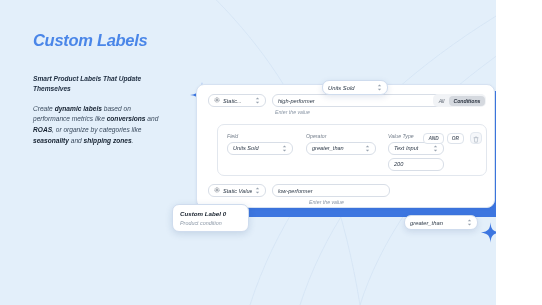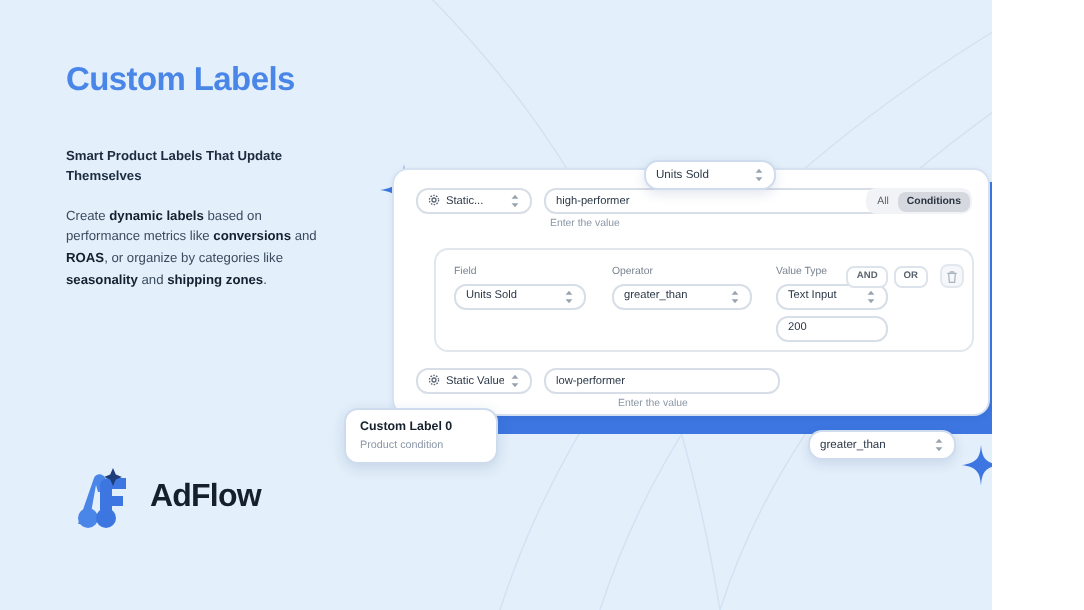--- a/index.html
+++ b/index.html
@@ -6,20 +6,21 @@
   html, body {
     width: 542px; height: 305px;
     overflow: hidden;
     font-family: "Liberation Sans", sans-serif;
   }
   #stage {
     position: relative;
     width: 496px; height: 305px;
     background: #e3effa;
     overflow: hidden;
+    font-style: italic;
   }
   
   .bg-arcs { position: absolute; inset: 0; pointer-events: none; }
 
   
   .left-col { position: absolute; left: 33px; top: 31px; width: 140px; }
   .page-title {
     font-size: 16.5px; font-weight: bold; color: #4a86e8;
     letter-spacing: -0.3px; line-height: 1.1;
   }
@@ -154,32 +155,20 @@
       <path d="M150 -60 C 260 30, 330 120, 360 305"></path>
     </g>
   </svg>
 
   <div class="left-col">
     <div class="page-title">Custom Labels</div>
     <div class="lede">Smart Product Labels That Update Themselves</div>
     <div class="body-copy">Create <b>dynamic labels</b> based on performance metrics like <b>conversions</b> and <b>ROAS</b>, or organize by categories like <b>seasonality</b> and <b>shipping zones</b>.</div>
   </div>
 
-  <div class="logo-wrap">
-    <div class="logo-mark">
-      <svg width="36" height="34" viewBox="0 0 36 34">
-        <path d="M7 30 L15 7 C16 4.5 19.5 4.5 20.5 7 L23 14 L17 14 L16 10.5 L12.5 30 Z" fill="#4a86e8"></path>
-        <path d="M18 30 L18 11 C18 8.5 20 7 22.5 7 L31 7 L31 12.5 L24 12.5 L24 16 L29.5 16 L29.5 21 L24 21 L24 30 Z" fill="#3d76e0"></path>
-        <circle cx="12" cy="27" r="5" fill="#4a86e8"></circle>
-        <circle cx="21" cy="27" r="5" fill="#3d76e0"></circle>
-        <path d="M24.5 2 L25.9 5.2 L29 6.5 L25.9 7.8 L24.5 11 L23.1 7.8 L20 6.5 L23.1 5.2 Z" fill="#1f3d78"></path>
-      </svg>
-    </div>
-    <div class="logo-text">AdFlow</div>
-  </div>
 
   <svg class="sparkle" style="left:190px; top:82px;" width="24" height="26" viewBox="0 0 24 26">
     <path d="M12 0 C12.6 8.4 14.6 11.6 24 13 C14.6 14.4 12.6 17.6 12 26 C11.4 17.6 9.4 14.4 0 13 C9.4 11.6 11.4 8.4 12 0 Z" fill="#3d76e0"></path>
   </svg>
 
   <div class="mock">
     <div class="blue-plate"></div>
     <div class="white-panel">
 
       <div class="row-static">

